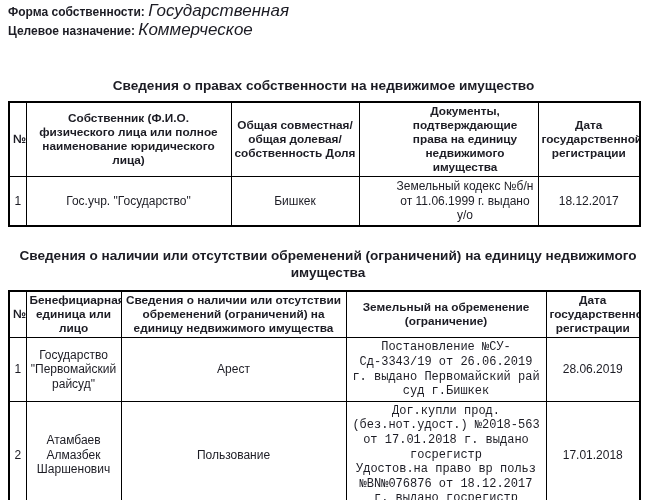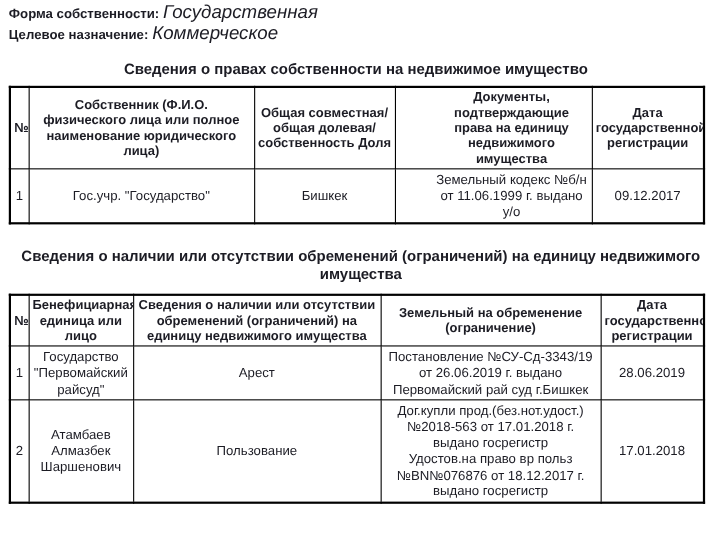--- a/index.html
+++ b/index.html
@@ -20,37 +20,37 @@
   .field .value-address{ font-style: normal; font-size: 14.6px; }
   .field .value-italic { font-style: italic; font-size: 17px; }
   .field.address { line-height: 18px; }
 
   
   .tbl-title {
     text-align: center; font-weight: bold;
     font-size: 13.6px; line-height: 16.5px;
     margin: 0 auto;
   }
-  .title-1 { margin-top: 14px; margin-bottom: 7px; width: 631px; }
+  .title-1 { margin-top: 37px; margin-bottom: 7px; width: 631px; }
   .title-2 { margin-top: 21px; margin-bottom: 9px; width: 640px; }
 
   
   table {
     border-collapse: collapse; table-layout: fixed;
     width: 631px; border: 2px solid #000;
   }
   th, td {
     border: 1.5px solid #000;
     text-align: center; vertical-align: middle;
     padding: 2px 3px;
     overflow: hidden;
   }
   th { font-size: 11.8px; line-height: 13.8px; font-weight: bold; }
   td { font-size: 12px;   line-height: 14.6px; font-weight: normal; }
-  td.multiline { white-space: pre-line; }
+  td.multiline { white-space: pre-line; font-family: Liberation Mono, monospace; }
 
   
   .t1 .c0 { width: 17px; }  .t1 .c1 { width: 205px; margin-top: 20px; }
   .t1 .c2 { width: 128px; } .t1 .c3 { width: 179px; padding-left: 36px; }
   .t1 .c4 { width: 102px; }
   .t1 tr.hdr  { height: 45px; }
   .t1 tr.row0 { height: 35px; }
 
   
   .t2 .c0 { width: 17px; }  .t2 .c1 { width: 95px; }
@@ -87,21 +87,21 @@
         <th class="c3">Документы, подтверждающие права на единицу недвижимого имущества</th>
         <th class="c4">Дата государственной регистрации</th>
       </tr>
     </thead>
     <tbody>
       <tr class="row0">
         <td class="c0">1</td>
         <td class="c1">Гос.учр. "Государство"</td>
         <td class="c2">Бишкек</td>
         <td class="c3">Земельный кодекс №б/н от 11.06.1999 г. выдано у/о</td>
-        <td class="c4">09.12.2017</td>
+        <td class="c4">18.12.2017</td>
       </tr>
     </tbody>
   </table>
 
   <div class="tbl-title title-2">Сведения о наличии или отсутствии обременений (ограничений) на единицу недвижимого имущества</div>
 
   <table class="t2">
     <thead>
       <tr class="hdr">
         <th class="c0">№</th>

